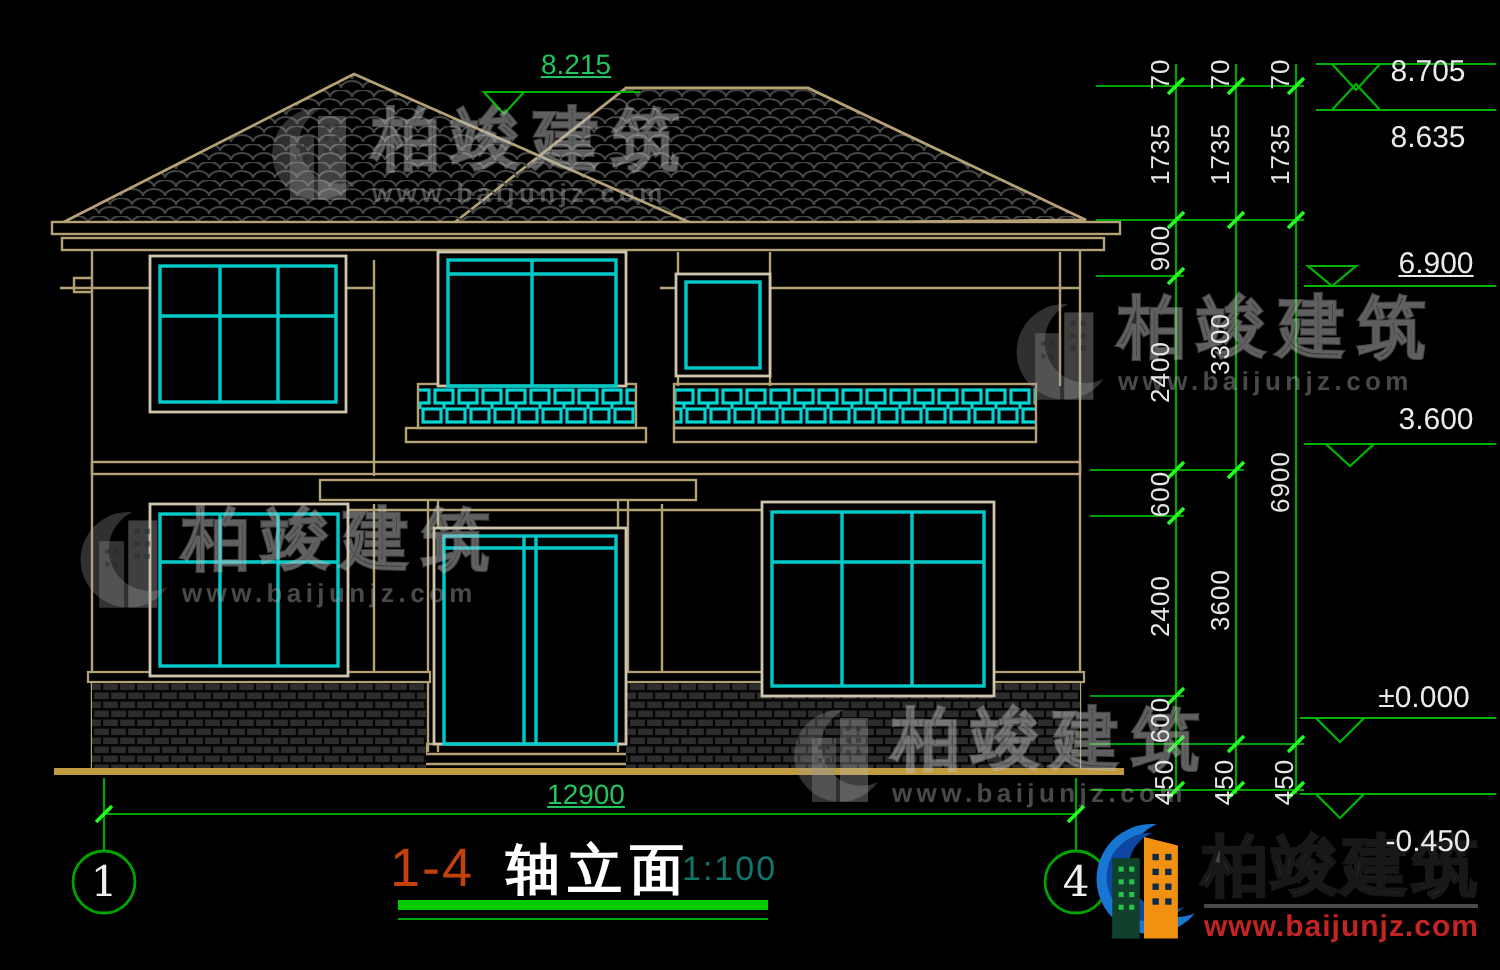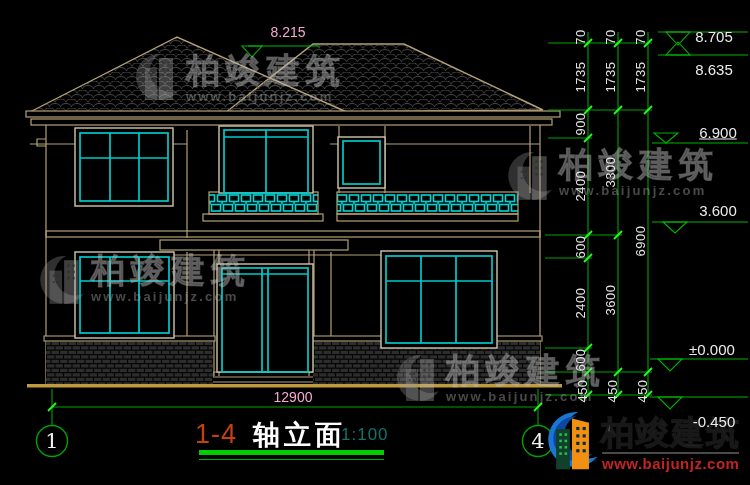--- a/index.html
+++ b/index.html
@@ -4,22 +4,22 @@
 <style>
   html,body{margin:0;padding:0;background:#000;}
   #canvas{position:relative;width:750px;height:485px;background:#000;overflow:hidden;
           font-family:"Liberation Sans","DejaVu Sans",sans-serif;}
   .layer{position:absolute;left:0;top:0;width:750px;height:485px;}
   
   .dim-label{position:absolute;color:#e6e6e6;font-size:13px;letter-spacing:.5px;white-space:nowrap;
              transform:translate(-50%,-50%) rotate(-90deg);}
   .elev-label{position:absolute;color:#ebebeb;font-size:15px;white-space:nowrap;
               transform:translate(-50%,-50%);}
-  .h-dim{position:absolute;color:#f9a8d4;font-size:14px;white-space:nowrap;
-         transform:translate(-50%,-50%);}
+  .h-dim{position:absolute;color:#22c55e;font-size:14px;white-space:nowrap;
+         transform:translate(-50%,-50%);text-decoration:underline;}
   .bubble-num{position:absolute;color:#f0f0f0;font-family:"DejaVu Serif",serif;font-size:21px;
               transform:translate(-50%,-50%);}
   
   .title-axis{position:absolute;left:195px;top:419px;color:#c2410c;font-size:27px;letter-spacing:1px;}
   .title-name{position:absolute;left:253px;top:417px;color:#fff;font-size:27px;font-weight:bold;letter-spacing:4px;}
   .title-scale{position:absolute;left:341px;top:425px;color:#0f766e;font-size:17px;letter-spacing:1px;}
   .title-bar{position:absolute;left:199px;top:450px;width:185px;height:5px;background:#00cc00;}
   .title-bar-thin{position:absolute;left:199px;top:459px;width:185px;height:1px;background:#00aa00;}
   
   .wm{position:absolute;display:flex;align-items:flex-start;gap:4px;pointer-events:none;}

